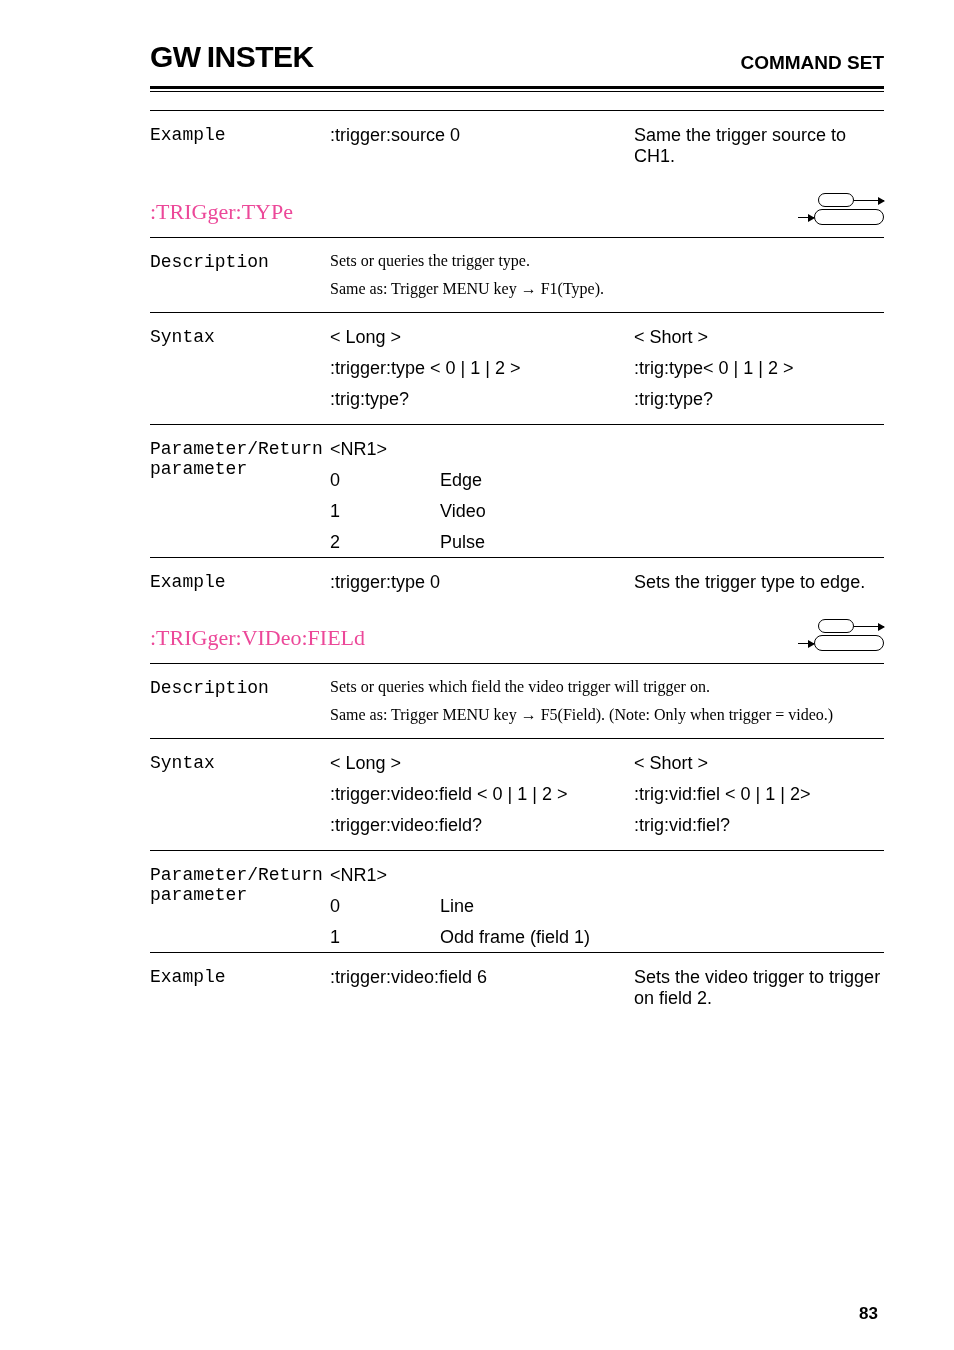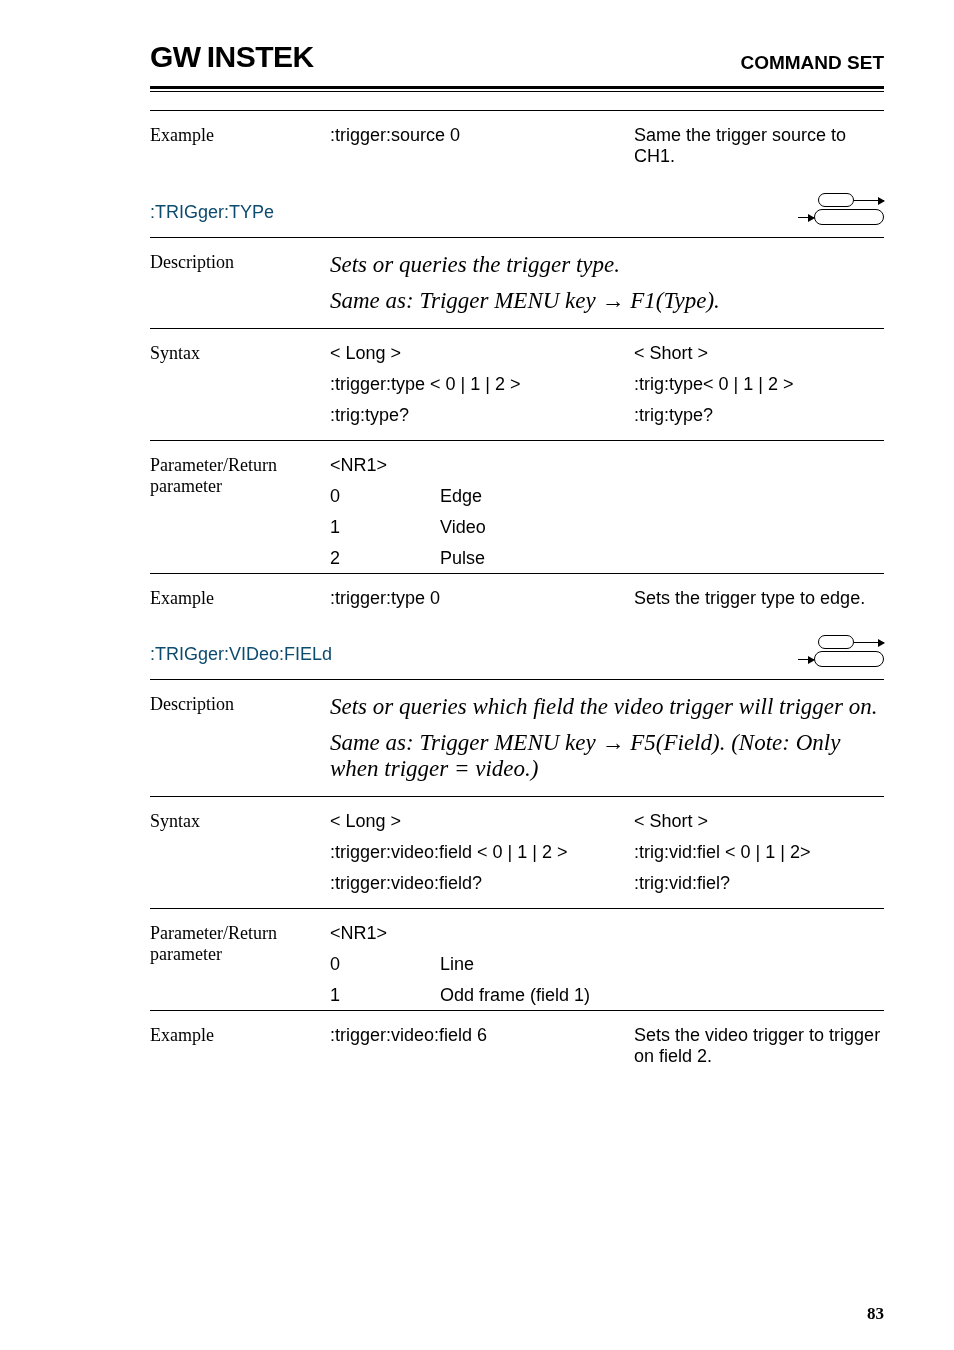--- a/index.html
+++ b/index.html
@@ -12,45 +12,45 @@
     padding: 40px 70px 30px 150px;
     position: relative;
   }
   .top-row { display: flex; justify-content: space-between; align-items: flex-end; border-bottom: 3px solid #000; padding-bottom: 12px; }
   .brand { font-family: Arial, sans-serif; font-weight: 900; font-size: 30px; letter-spacing: -0.5px; }
   .brand-space { display: inline-block; width: 6px; }
   .page-title { font-family: Arial, sans-serif; font-weight: 700; font-size: 19px; }
   .rule-thin { border-top: 1px solid #000; margin-top: 2px; }
 
   .row { display: flex; padding: 14px 0; }
-  .label { width: 180px; font-family: Liberation Serif, serif; font-size: 18px; flex-shrink: 0; }
+  .label { width: 180px; font-family: Liberation Mono, monospace; font-size: 18px; flex-shrink: 0; }
   .content { flex: 1; font-family: Arial, sans-serif; font-size: 18px; }
-  .serif { font-family: Georgia, 'Times New Roman', serif; font-size: 23px; font-style: italic; }
+  .serif { font-family: Georgia, 'Times New Roman', serif; font-size: 16px; }
 
   .two-col { display: flex; gap: 10px; }
   .col-l { flex: 1; }
   .col-r { width: 250px; }
 
   .param-col { display: inline-block; width: 110px; }
 
   .section-head { display: flex; justify-content: space-between; align-items: center; border-bottom: 1px solid #000; padding: 12px 0 6px 0; }
-  .section-title { font-family: Liberation Sans, sans-serif; font-size: 18px; color: #0c4a6e; }
+  .section-title { font-family: Liberation Serif, serif; font-size: 22px; color: #ec4899; }
 
   .hr { border-top: 1px solid #000; }
 
   .diagram { width: 118px; height: 38px; display: flex; flex-direction: column; align-items: flex-end; gap: 2px; }
   .d-line { display: flex; align-items: center; }
   .pill-sm { width: 36px; height: 14px; border: 1.5px solid #000; border-radius: 8px; }
   .pill-lg { width: 70px; height: 16px; border: 1.5px solid #000; border-radius: 10px; }
   .arr-h { width: 30px; height: 0; border-top: 1.5px solid #000; position: relative; }
   .arr-h::after { content: ""; position: absolute; right: -1px; top: -4px; border-left: 7px solid #000; border-top: 4px solid transparent; border-bottom: 4px solid transparent; }
   .arr-h-short { width: 16px; height: 0; border-top: 1.5px solid #000; position: relative; }
   .arr-h-short::after { content: ""; position: absolute; right: -1px; top: -4px; border-left: 7px solid #000; border-top: 4px solid transparent; border-bottom: 4px solid transparent; }
 
-  .pagenum { position: absolute; right: 70px; bottom: 26px; font-family: Liberation Serif, serif; font-weight: 700; font-size: 17px; text-align: center; }
+  .pagenum { position: absolute; right: 76px; bottom: 26px; font-family: Liberation Sans, sans-serif; font-weight: 700; font-size: 17px; text-align: center; }
 
   .line-gap { margin-top: 10px; }
 </style>
 </head>
 <body>
 
 <div class="top-row">
   <div class="brand">
     <span>GW</span><span class="brand-space"></span><span>INSTEK</span>
   </div>

